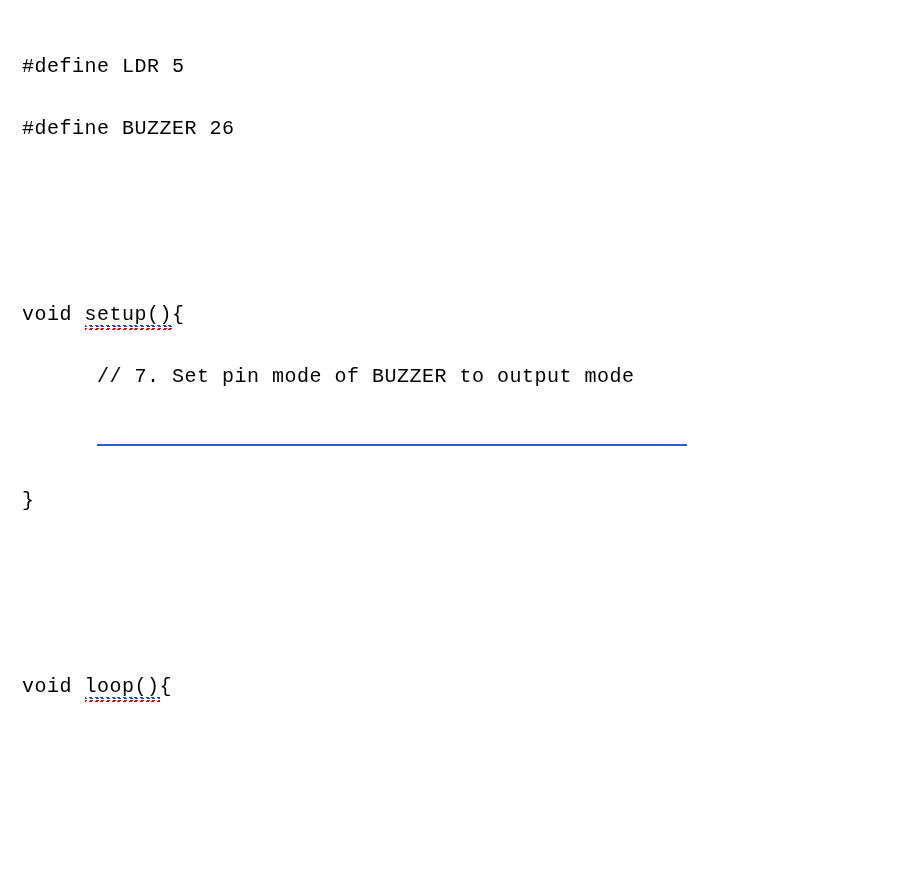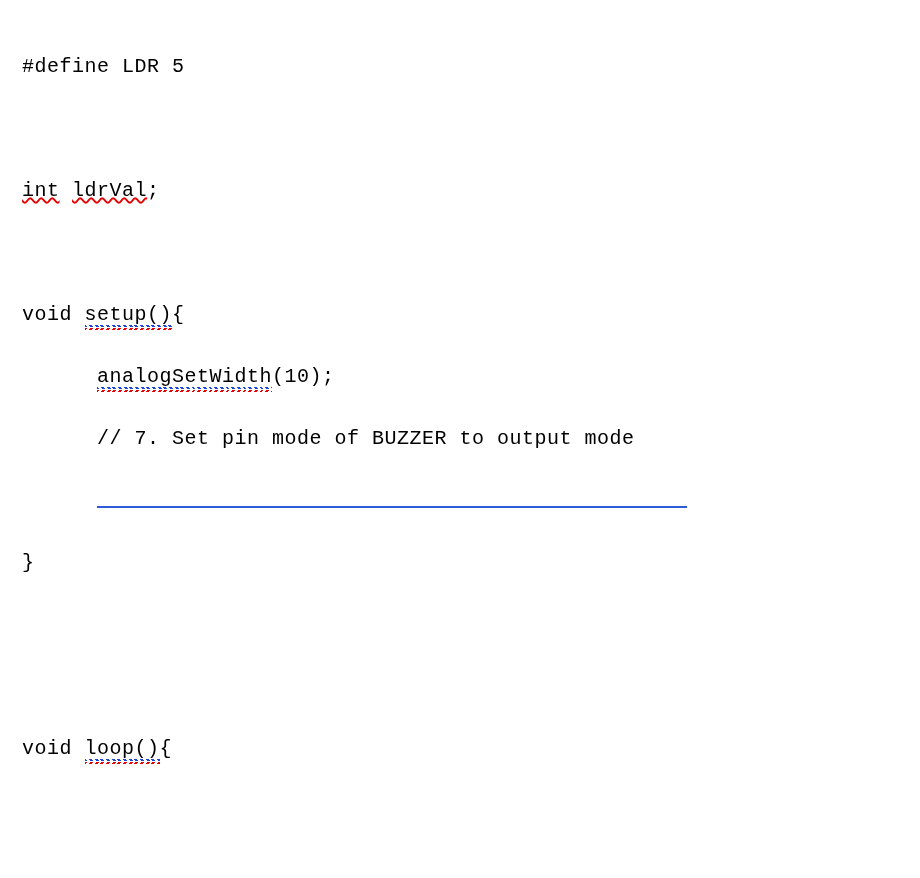--- a/index.html
+++ b/index.html
@@ -41,25 +41,24 @@
     vertical-align: -2px;
     height: 1em;
   }
   .blank-590 { width: 590px; }
 </style>
 </head>
 <body>
 
 <div class="page">
 <span class="line">#define LDR 5</span>
+<span class="line">#define BUZZER 26</span>
 <span class="line"> </span>
-<span class="line"><span class="sp-red">int</span> <span class="sp-red">ldrVal</span><span>;</span></span>
 <span class="line"> </span>
 <span class="line"><span>void </span><span class="sp-both">setup()</span><span>{</span></span>
-<span class="line"><span>      </span><span class="sp-both">analogSetWidth</span><span>(10);</span></span>
 <span class="line">      // 7. Set pin mode of BUZZER to output mode</span>
 <span class="line"><span>      </span><span class="blank blank-590"></span></span>
 <span class="line">}</span>
 <span class="line"> </span>
 <span class="line"> </span>
 <span class="line"><span>void </span><span class="sp-both">loop()</span><span>{</span></span>
 
 
 
 

